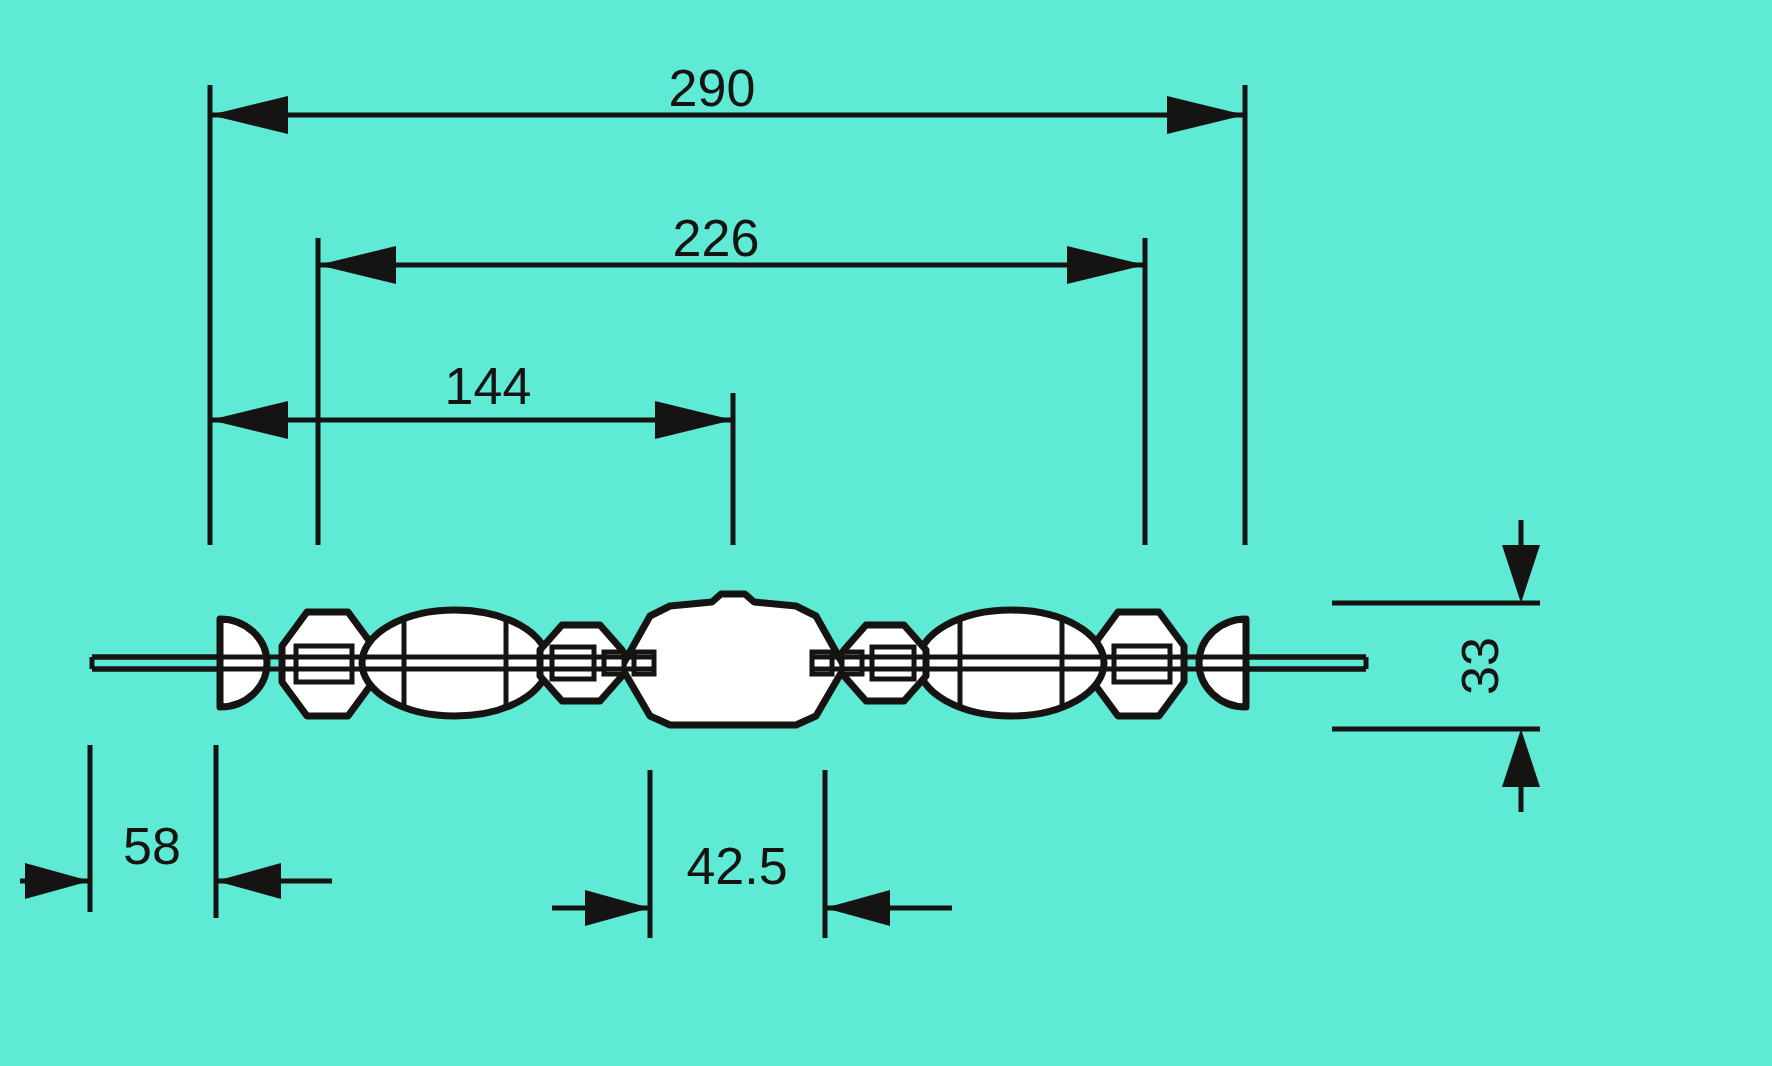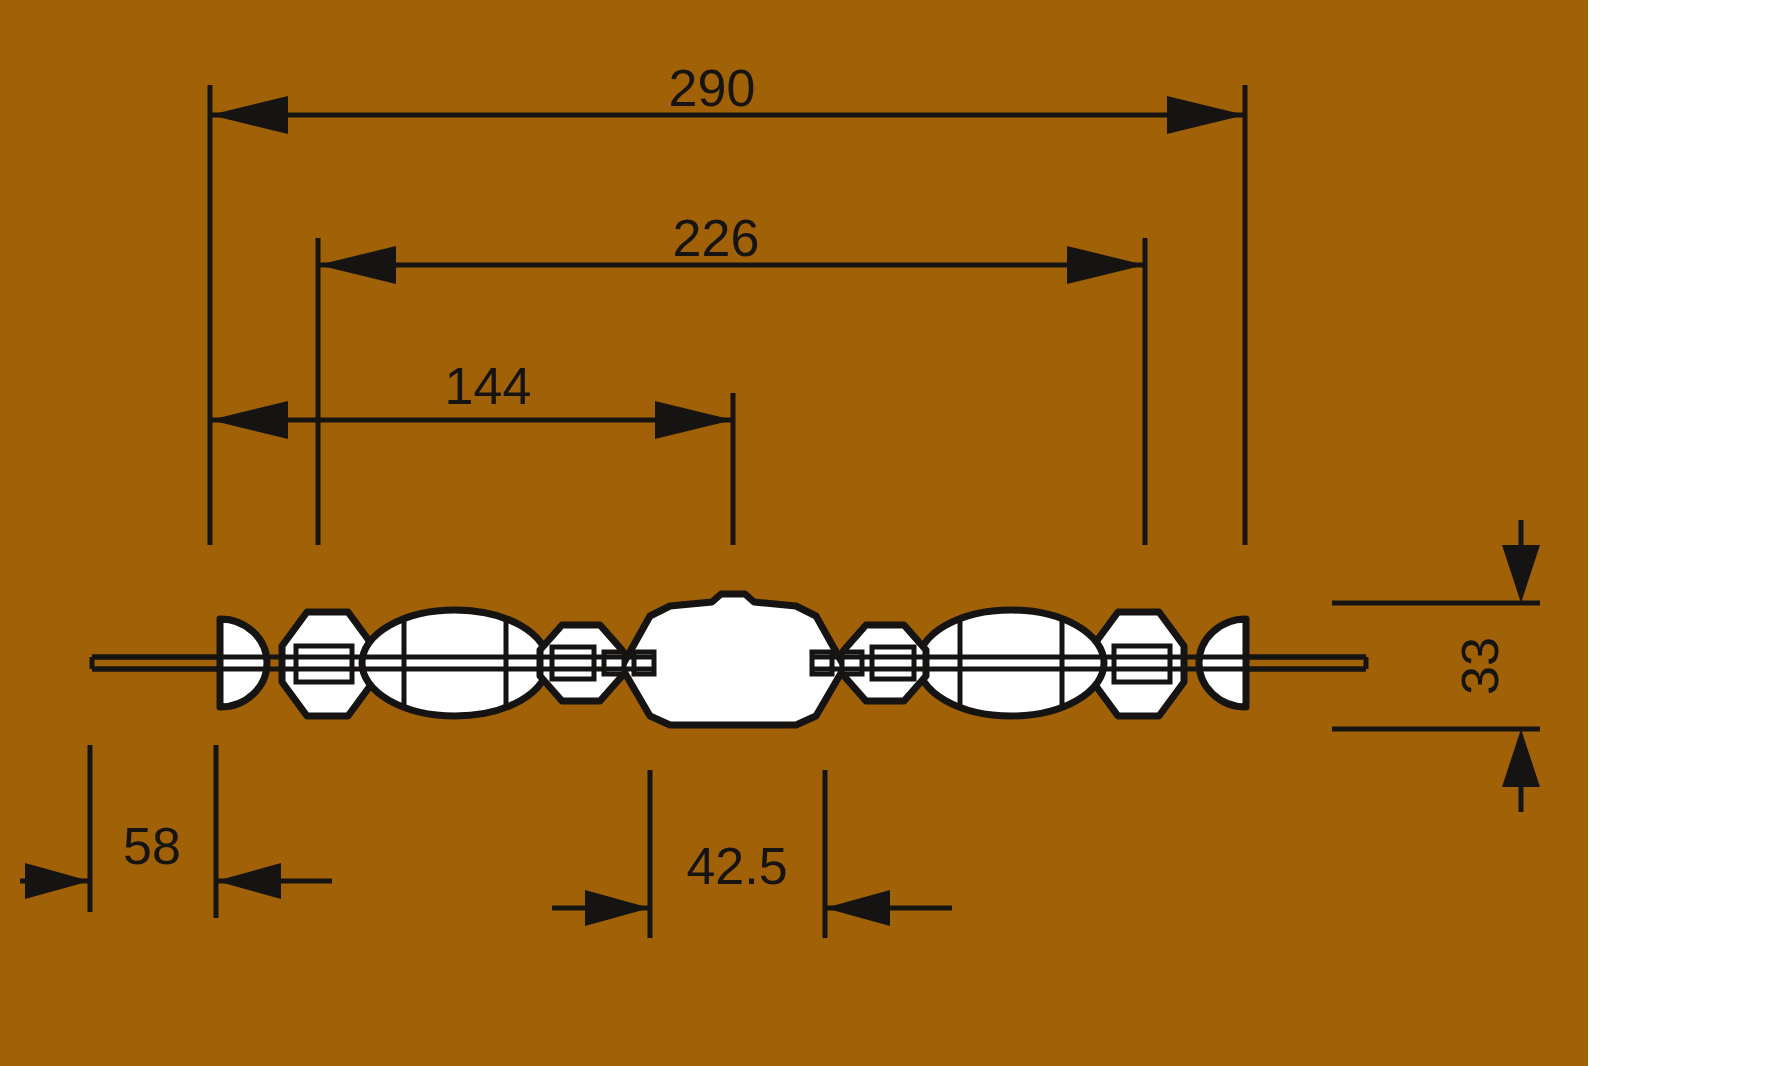--- a/index.html
+++ b/index.html
@@ -1,20 +1,20 @@
 <!DOCTYPE html>
 <html style="--line: #161412;"><head>
 <meta charset="utf-8">
 <style>
   html, body { margin: 0; padding: 0; background: #ffffff; }
   .canvas {
     position: relative;
-    width: 1588px;
+    width: 1772px;
     height: 1066px;
-    background: #a16207;
+    background: #5eead4;
     overflow: hidden;
     font-family: "Liberation Sans", "DejaVu Sans", sans-serif;
   }
   svg { display: block; }
   .ext     { stroke: var(--line, #161412); stroke-width: 5; fill: none; }
   .dim     { stroke: var(--line, #161412); stroke-width: 5; fill: none; }
   .outline { stroke: var(--line, #161412); stroke-width: 7; fill: #ffffff; stroke-linejoin: round; }
   .detail  { stroke: var(--line, #161412); stroke-width: 5; fill: #ffffff; }
   .wire    { stroke: var(--line, #161412); stroke-width: 5; fill: none; }
   .arrow   { fill: var(--line, #161412); stroke: none; }

